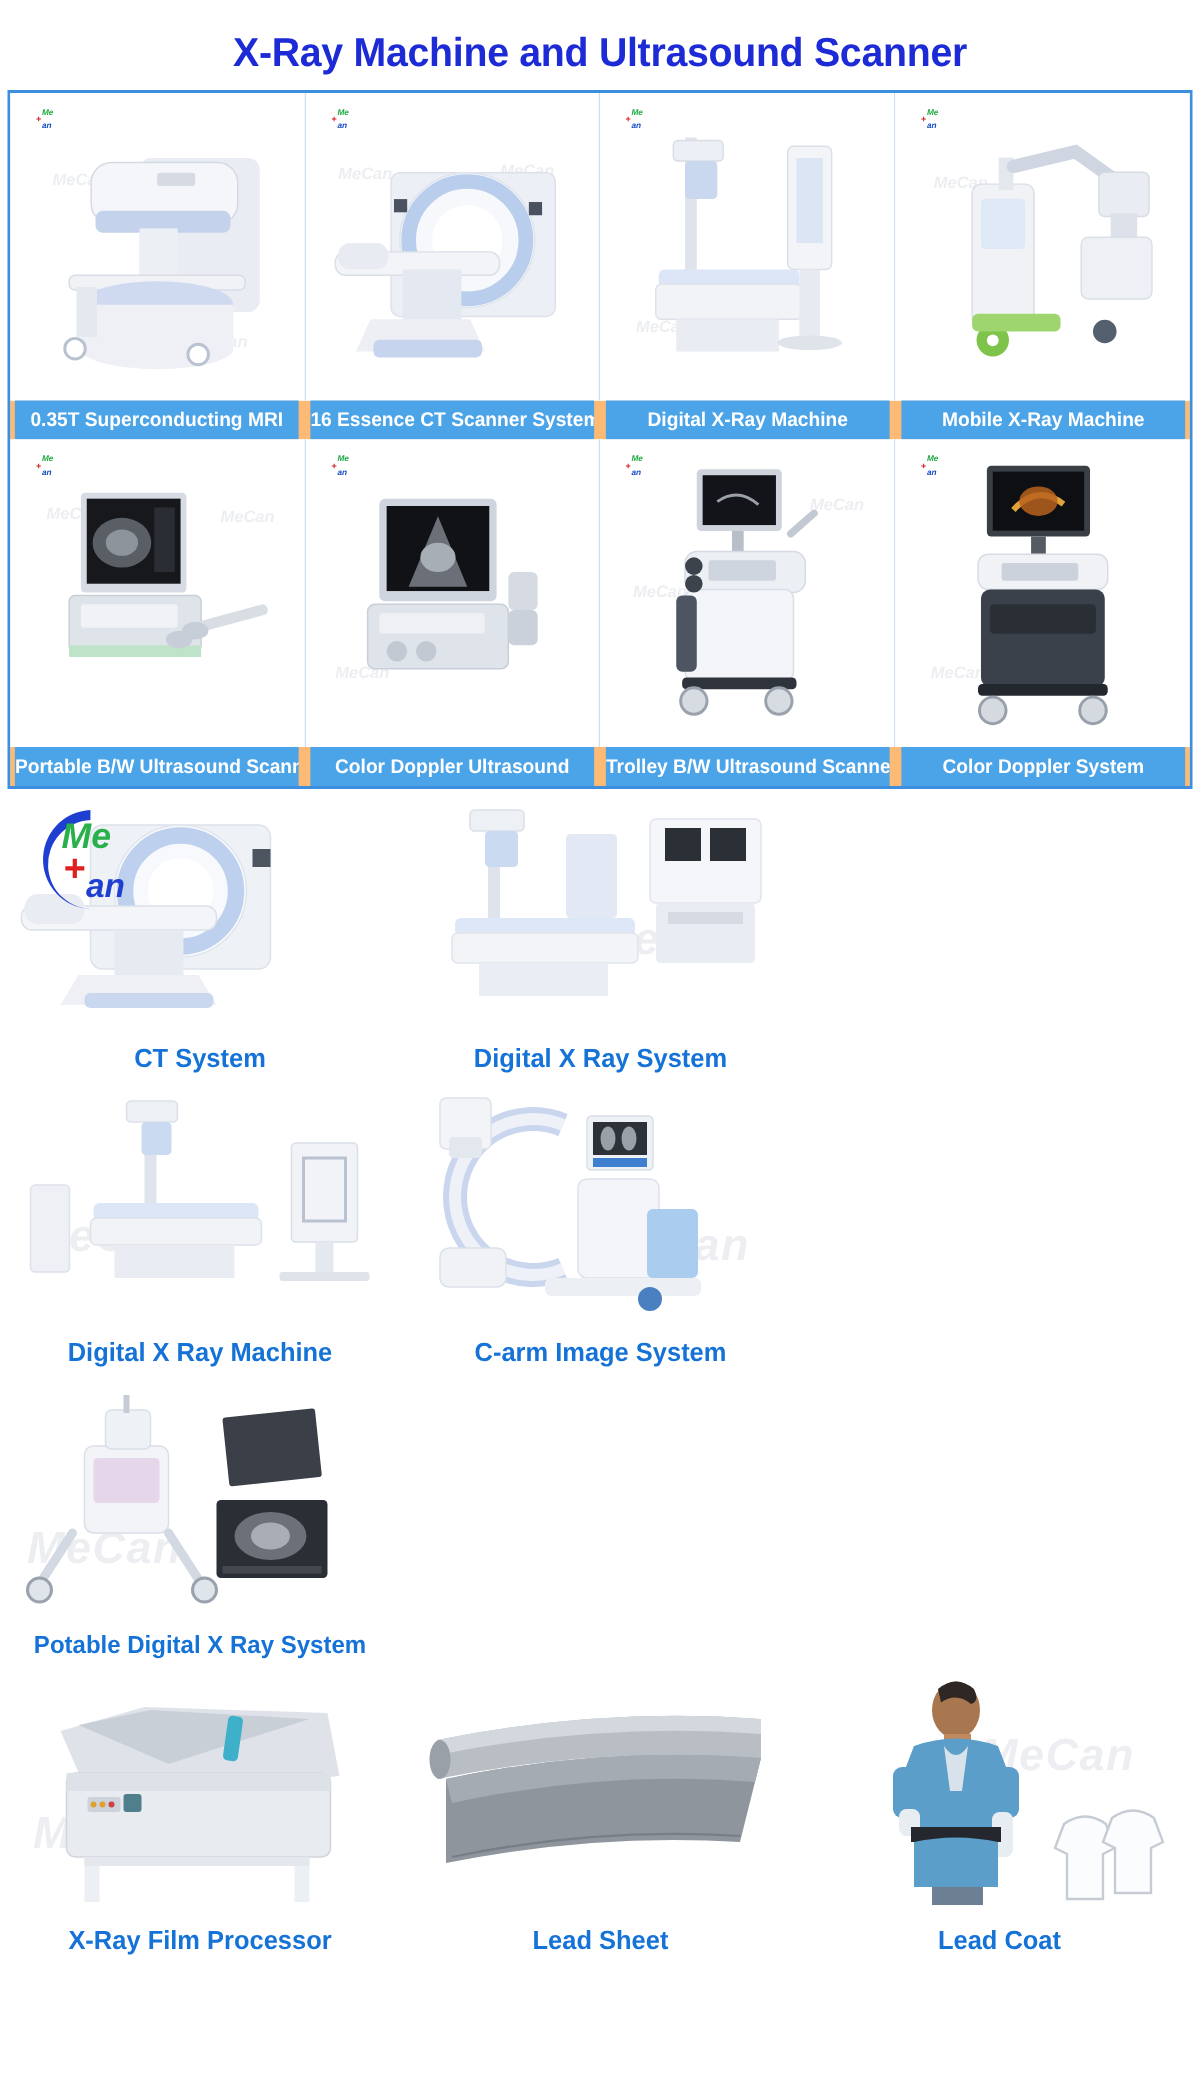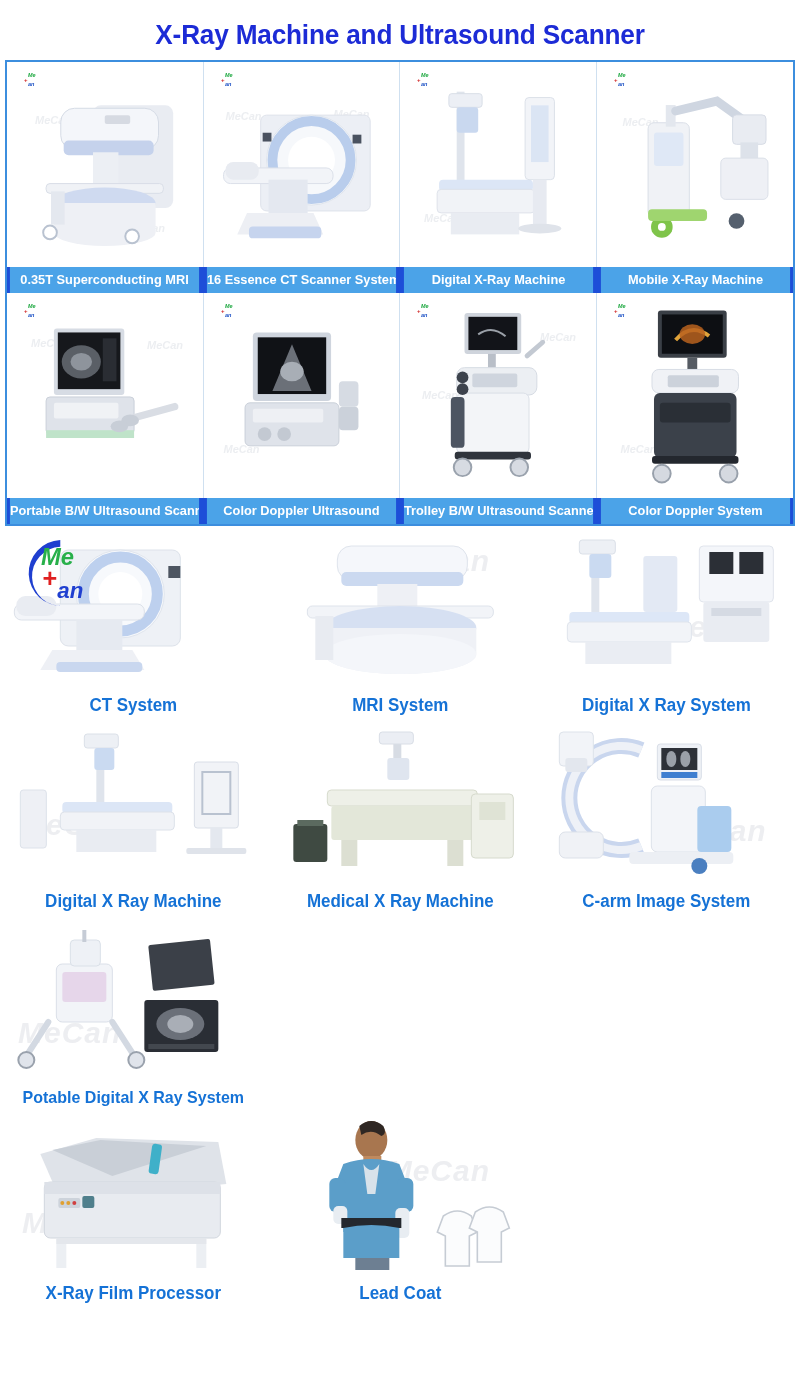--- a/index.html
+++ b/index.html
@@ -49,21 +49,21 @@
     color: #ffffff;
     font-size: 13.2px;
     font-weight: bold;
     text-align: center;
     line-height: 26px;
     height: 26px;
     white-space: nowrap;
     overflow: hidden;
     transform: scaleX(0.97);
   }
-  .caprow { display: flex; width: 100%; gap: 2px; background:#1d4ed8; }
+  .caprow { display: flex; width: 100%; gap: 2px; background:#fdba74; }
   .caprow > div { width: 25%; }
 
   
   .mini-logo {
     position: absolute; left: 6px; top: 6px;
     width: 30px; height: 22px; z-index: 6;
   }
 
   
   .wm {
@@ -366,36 +366,20 @@
           <rect x="16" y="64" width="40" height="20" rx="9" fill="#e9ecf2"></rect>
           <rect x="76" y="88" width="46" height="30" fill="#e6eaf1"></rect>
           <path d="M52 118 h80 l12 20 h-104 Z" fill="#eef0f5"></path>
           <rect x="56" y="130" width="86" height="10" rx="4" fill="#c9d7ef"></rect>
           <rect x="168" y="34" width="12" height="12" fill="#4d5561"></rect>
         </svg>
       </div>
       <div class="g-cap">CT System</div>
     </div>
 
-    <div class="g-cell">
-      <div class="g-img">
-        <span class="big-wm" style="left:120px;top:12px;">MeCan</span>
-        <svg viewBox="0 0 266 150" style="position:absolute;left:0;top:0;width:100%;height:100%">
-          <rect x="70" y="14" width="130" height="34" rx="14" fill="#f5f7fb" stroke="#dfe4ec"></rect>
-          <rect x="74" y="40" width="122" height="14" rx="5" fill="#cbd9f0"></rect>
-          <rect x="110" y="52" width="40" height="26" fill="#eef0f5"></rect>
-          <rect x="40" y="74" width="186" height="12" rx="5" fill="#f2f4f8" stroke="#dee3eb"></rect>
-          <ellipse cx="133" cy="96" rx="76" ry="22" fill="#d6e0f2"></ellipse>
-          <path d="M57 96 h152 v26 a76 20 0 0 1 -152 0 Z" fill="#eff1f6"></path>
-          <ellipse cx="133" cy="122" rx="76" ry="20" fill="#f4f6fa"></ellipse>
-          <rect x="48" y="84" width="18" height="44" fill="#e8ebf1"></rect>
-        </svg>
-      </div>
-      <div class="g-cap">MRI System</div>
-    </div>
 
     <div class="g-cell">
       <div class="g-img">
         <span class="big-wm" style="left:130px;top:78px;">MeCan</span>
         <svg viewBox="0 0 266 150" style="position:absolute;left:0;top:0;width:100%;height:100%">
           <rect x="58" y="8" width="8" height="76" fill="#dfe4ec"></rect>
           <rect x="46" y="8" width="36" height="14" rx="3" fill="#edf0f5" stroke="#dbe0e8"></rect>
           <rect x="56" y="22" width="22" height="24" rx="3" fill="#cadaf1"></rect>
           <rect x="36" y="80" width="120" height="12" rx="4" fill="#dde7f7"></rect>
           <rect x="34" y="90" width="124" height="20" rx="4" fill="#f2f4f8" stroke="#dfe4ec"></rect>
@@ -427,39 +411,20 @@
           <rect x="20" y="62" width="26" height="58" rx="3" fill="#eef0f5" stroke="#dde2ea"></rect>
           <rect x="194" y="34" width="44" height="66" rx="3" fill="#f1f3f7" stroke="#d9dee7"></rect>
           <rect x="202" y="44" width="28" height="42" fill="none" stroke="#b9c2d0" stroke-width="2"></rect>
           <rect x="210" y="100" width="12" height="22" fill="#e4e8ef"></rect>
           <rect x="186" y="120" width="60" height="6" rx="2" fill="#dfe3ea"></rect>
         </svg>
       </div>
       <div class="g-cap">Digital X Ray Machine</div>
     </div>
 
-    <div class="g-cell">
-      <div class="g-img">
-        <span class="big-wm" style="left:115px;top:78px;">MeCan</span>
-        <svg viewBox="0 0 266 150" style="position:absolute;left:0;top:0;width:100%;height:100%">
-          <rect x="126" y="4" width="8" height="44" fill="#d7dce4"></rect>
-          <rect x="112" y="4" width="34" height="12" rx="3" fill="#ebeef4" stroke="#d9dee6"></rect>
-          <rect x="120" y="30" width="22" height="22" rx="3" fill="#dfe5ef"></rect>
-          <rect x="60" y="62" width="150" height="16" rx="4" fill="#eef0e8" stroke="#d7dbcd"></rect>
-          <rect x="64" y="78" width="142" height="34" rx="3" fill="#e3e7d9"></rect>
-          <rect x="74" y="112" width="16" height="26" fill="#dcdfd2"></rect>
-          <rect x="180" y="112" width="16" height="26" fill="#dcdfd2"></rect>
-          <rect x="204" y="66" width="42" height="64" rx="4" fill="#eef0e8" stroke="#d6dacd"></rect>
-          <rect x="212" y="74" width="26" height="18" fill="#dfe3d5"></rect>
-          <rect x="26" y="96" width="34" height="38" rx="3" fill="#3f4a42"></rect>
-          <rect x="30" y="92" width="26" height="6" fill="#5b6a5f"></rect>
-        </svg>
-      </div>
-      <div class="g-cap">Medical X Ray Machine</div>
-    </div>
 
     <div class="g-cell">
       <div class="g-img">
         <span class="big-wm" style="left:130px;top:86px;">MeCan</span>
         <svg viewBox="0 0 266 150" style="position:absolute;left:0;top:0;width:100%;height:100%">
           <path d="M108 22 A52 52 0 1 0 108 118" stroke="#c9d6ee" stroke-width="16" fill="none"></path>
           <path d="M108 22 A52 52 0 1 0 108 118" stroke="#eef1f7" stroke-width="8" fill="none"></path>
           <rect x="26" y="4" width="34" height="34" rx="4" fill="#f2f4f8" stroke="#dde2ea"></rect>
           <rect x="32" y="30" width="22" height="14" rx="3" fill="#e3e7ee"></rect>
           <rect x="26" y="104" width="44" height="26" rx="6" fill="#f0f2f6" stroke="#dce1e9"></rect>
@@ -522,20 +487,34 @@
           <circle cx="74" cy="83" r="2" fill="#d04040"></circle>
           <rect x="82" y="76" width="12" height="12" rx="2" fill="#4f7f8c"></rect>
           <rect x="56" y="118" width="10" height="30" fill="#eceff3"></rect>
           <rect x="196" y="118" width="10" height="30" fill="#eceff3"></rect>
           <rect x="56" y="118" width="150" height="6" fill="#e4e7ec"></rect>
         </svg>
       </div>
       <div class="g-cap">X-Ray Film Processor</div>
     </div>
 
+    <div class="g-cell">
+      <div class="g-img">
+        <span class="big-wm" style="left:60px;top:38px;">MeCan</span>
+        <svg viewBox="0 0 266 150" style="position:absolute;left:0;top:0;width:100%;height:100%">
+          <path d="M24 40 q110 -22 216 -14 l0 26 q-106 -8 -216 14 Z" fill="#b9bec5"></path>
+          <path d="M24 40 q110 -22 216 -14 l0 10 q-106 -8 -216 14 Z" fill="#d3d8de"></path>
+          <ellipse cx="26" cy="53" rx="7" ry="13" fill="#9aa0a8"></ellipse>
+          <path d="M30 66 q104 -22 210 -14 l-14 56 q-96 -6 -196 14 Z" fill="#8f959d"></path>
+          <path d="M30 66 q104 -22 210 -14 l-4 16 q-100 -8 -202 14 Z" fill="#a5abb3"></path>
+          <path d="M34 118 q96 -20 192 -14" stroke="#787e86" stroke-width="1.5" fill="none"></path>
+        </svg>
+      </div>
+      <div class="g-cap">Lead Sheet</div>
+    </div>
 
     <div class="g-cell">
       <div class="g-img">
         <span class="big-wm" style="left:120px;top:34px;">MeCan</span>
         <svg viewBox="0 0 266 150" style="position:absolute;left:0;top:0;width:100%;height:100%">
           <ellipse cx="104" cy="20" rx="16" ry="19" fill="#a8764f"></ellipse>
           <path d="M92 6 q12 -10 24 0 q4 8 -2 10 q-10 -8 -20 -1 Z" fill="#2f2723"></path>
           <rect x="96" y="36" width="18" height="12" fill="#c08a5e"></rect>
           <path d="M76 44 q28 -10 56 0 l10 26 l-10 6 l0 36 l-56 0 l0 -36 l-10 -6 Z" fill="#5b9ec9"></path>
           <path d="M96 44 q8 12 16 0 l-4 30 l-8 0 Z" fill="#d8e2ea"></path>

